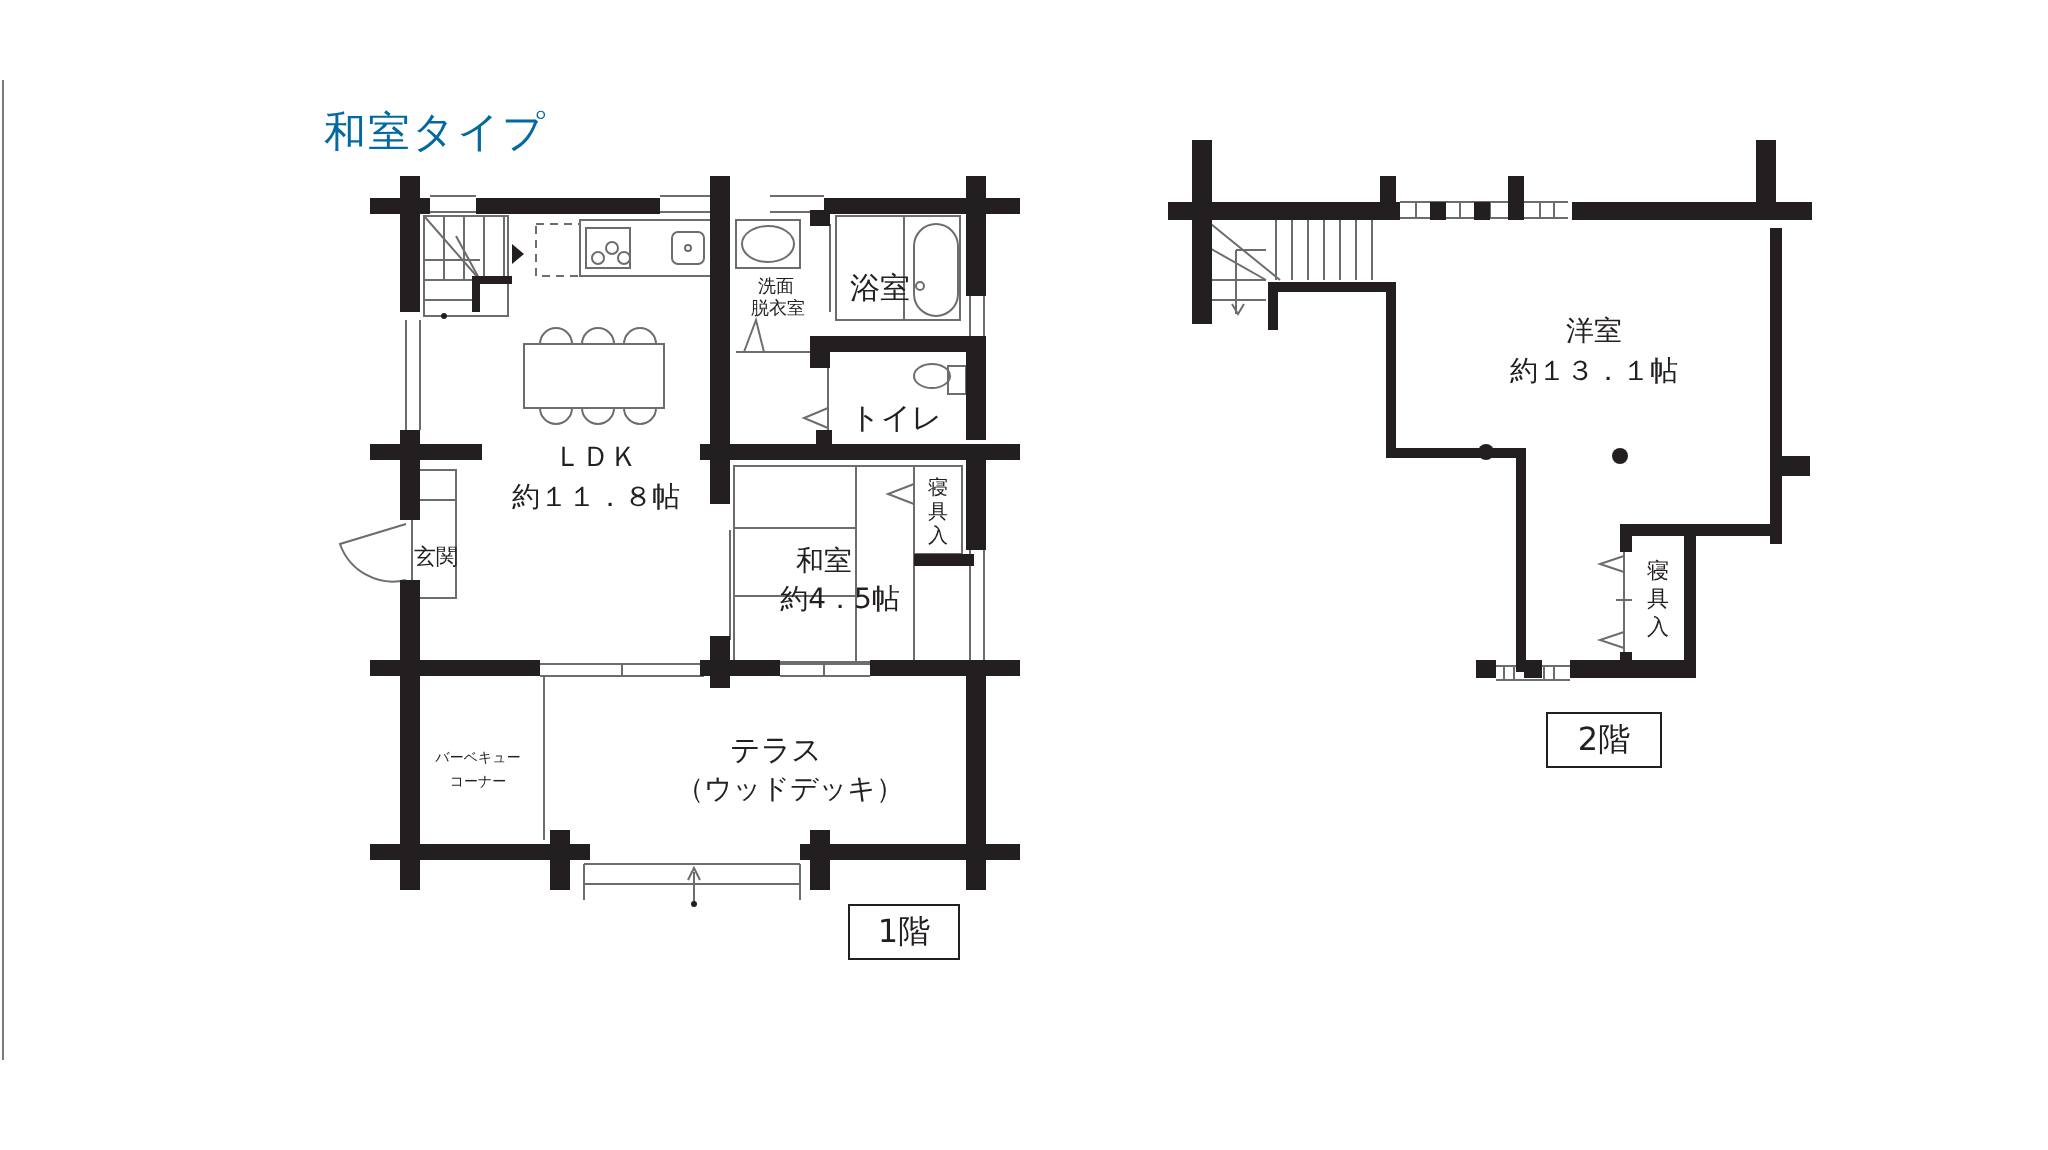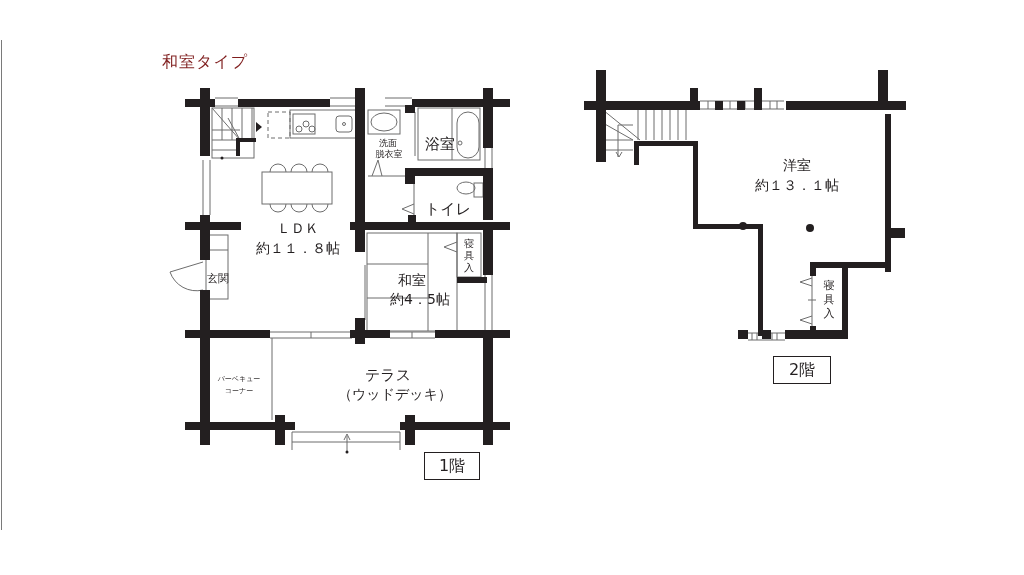--- a/index.html
+++ b/index.html
@@ -1,19 +1,19 @@
 <!DOCTYPE html>
 <html><head>
 <meta charset="utf-8">
 <style>
   html, body { margin: 0; padding: 0; background: #ffffff; }
   body { width: 1024px; height: 575px; position: relative; overflow: hidden;
          font-family: "DejaVu Sans", "Liberation Sans", sans-serif; color: #231f20; }
   .edge-line { position: absolute; left: 1px; top: 40px; width: 1px; height: 490px; background: #7a7a7a; }
-  .title { position: absolute; left: 162px; top: 52px; font-size: 16px; letter-spacing: 1px; color: #7f1d1d; }
+  .title { position: absolute; left: 162px; top: 52px; font-size: 21px; letter-spacing: 1px; color: #0369a1; }
   svg { position: absolute; left: 0; top: 0; }
   .lbl { font-family: "DejaVu Sans", "Liberation Sans", sans-serif; fill: #231f20; }
   .floor-tag { position: absolute; border: 1px solid #231f20; background: #fff;
                font-size: 16px; text-align: center; line-height: 26px; color: #231f20; }
 </style>
 </head>
 <body>
 
 <div class="edge-line"></div>
 <div class="title">和室タイプ</div>

